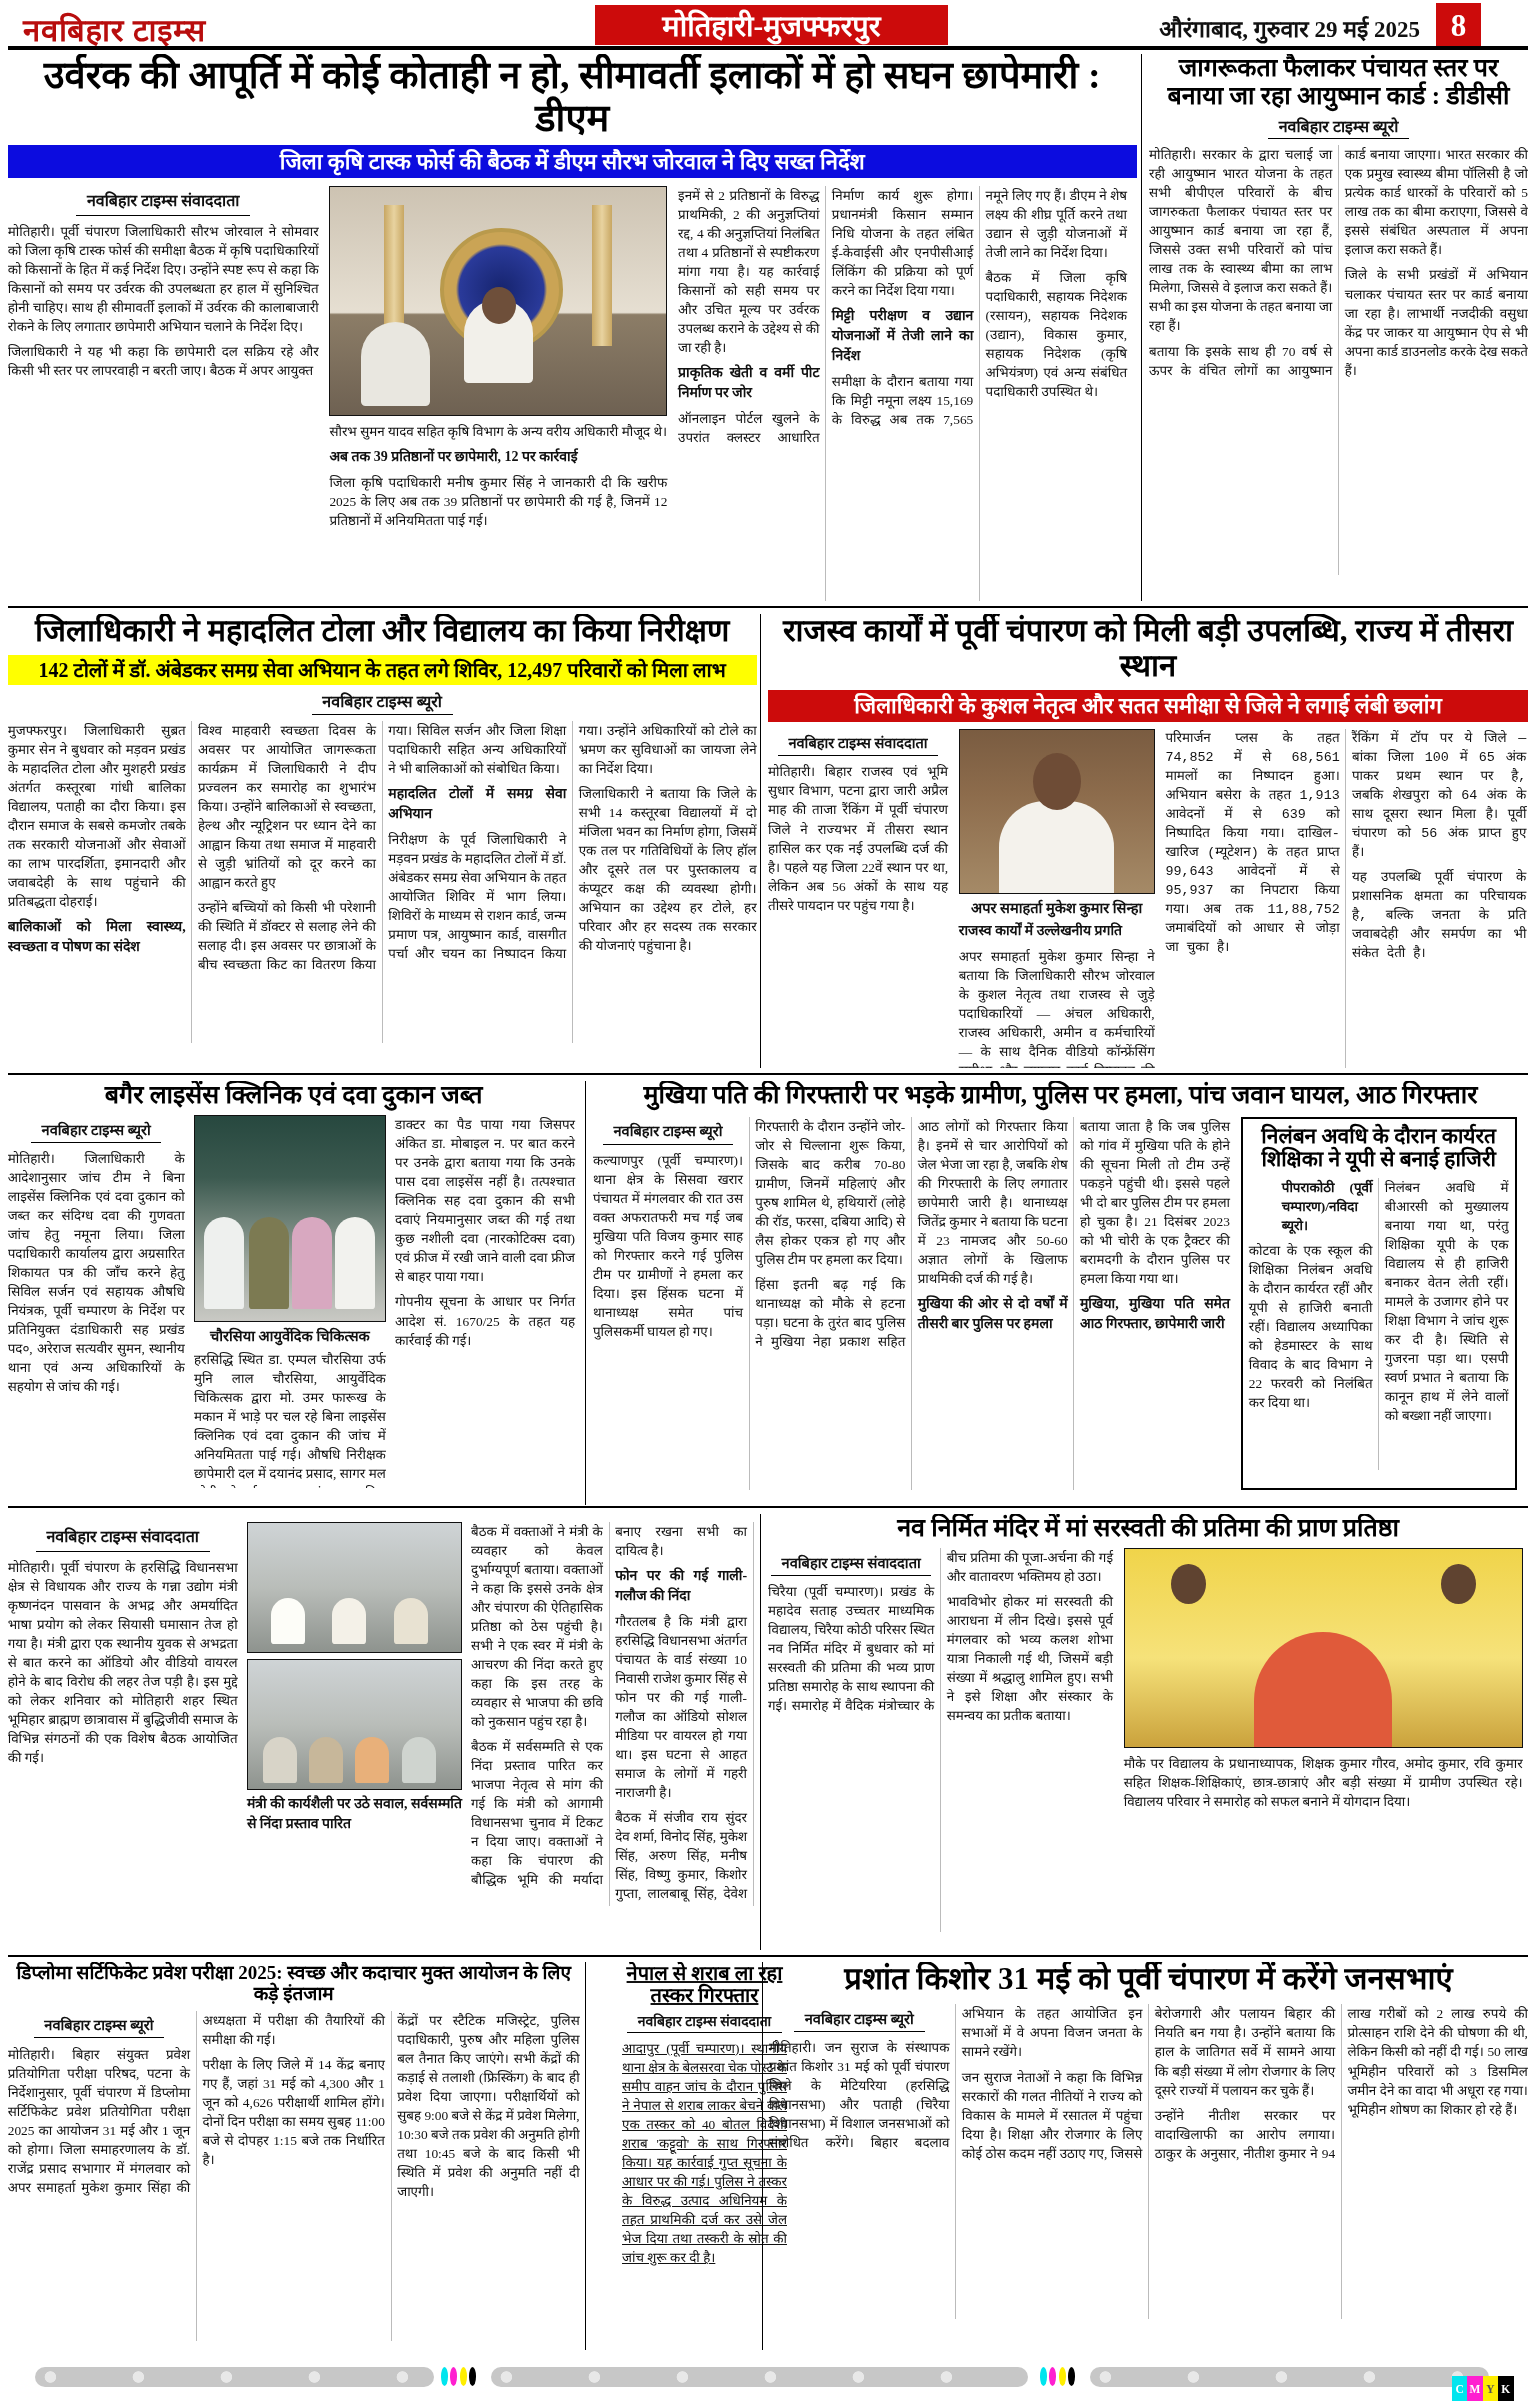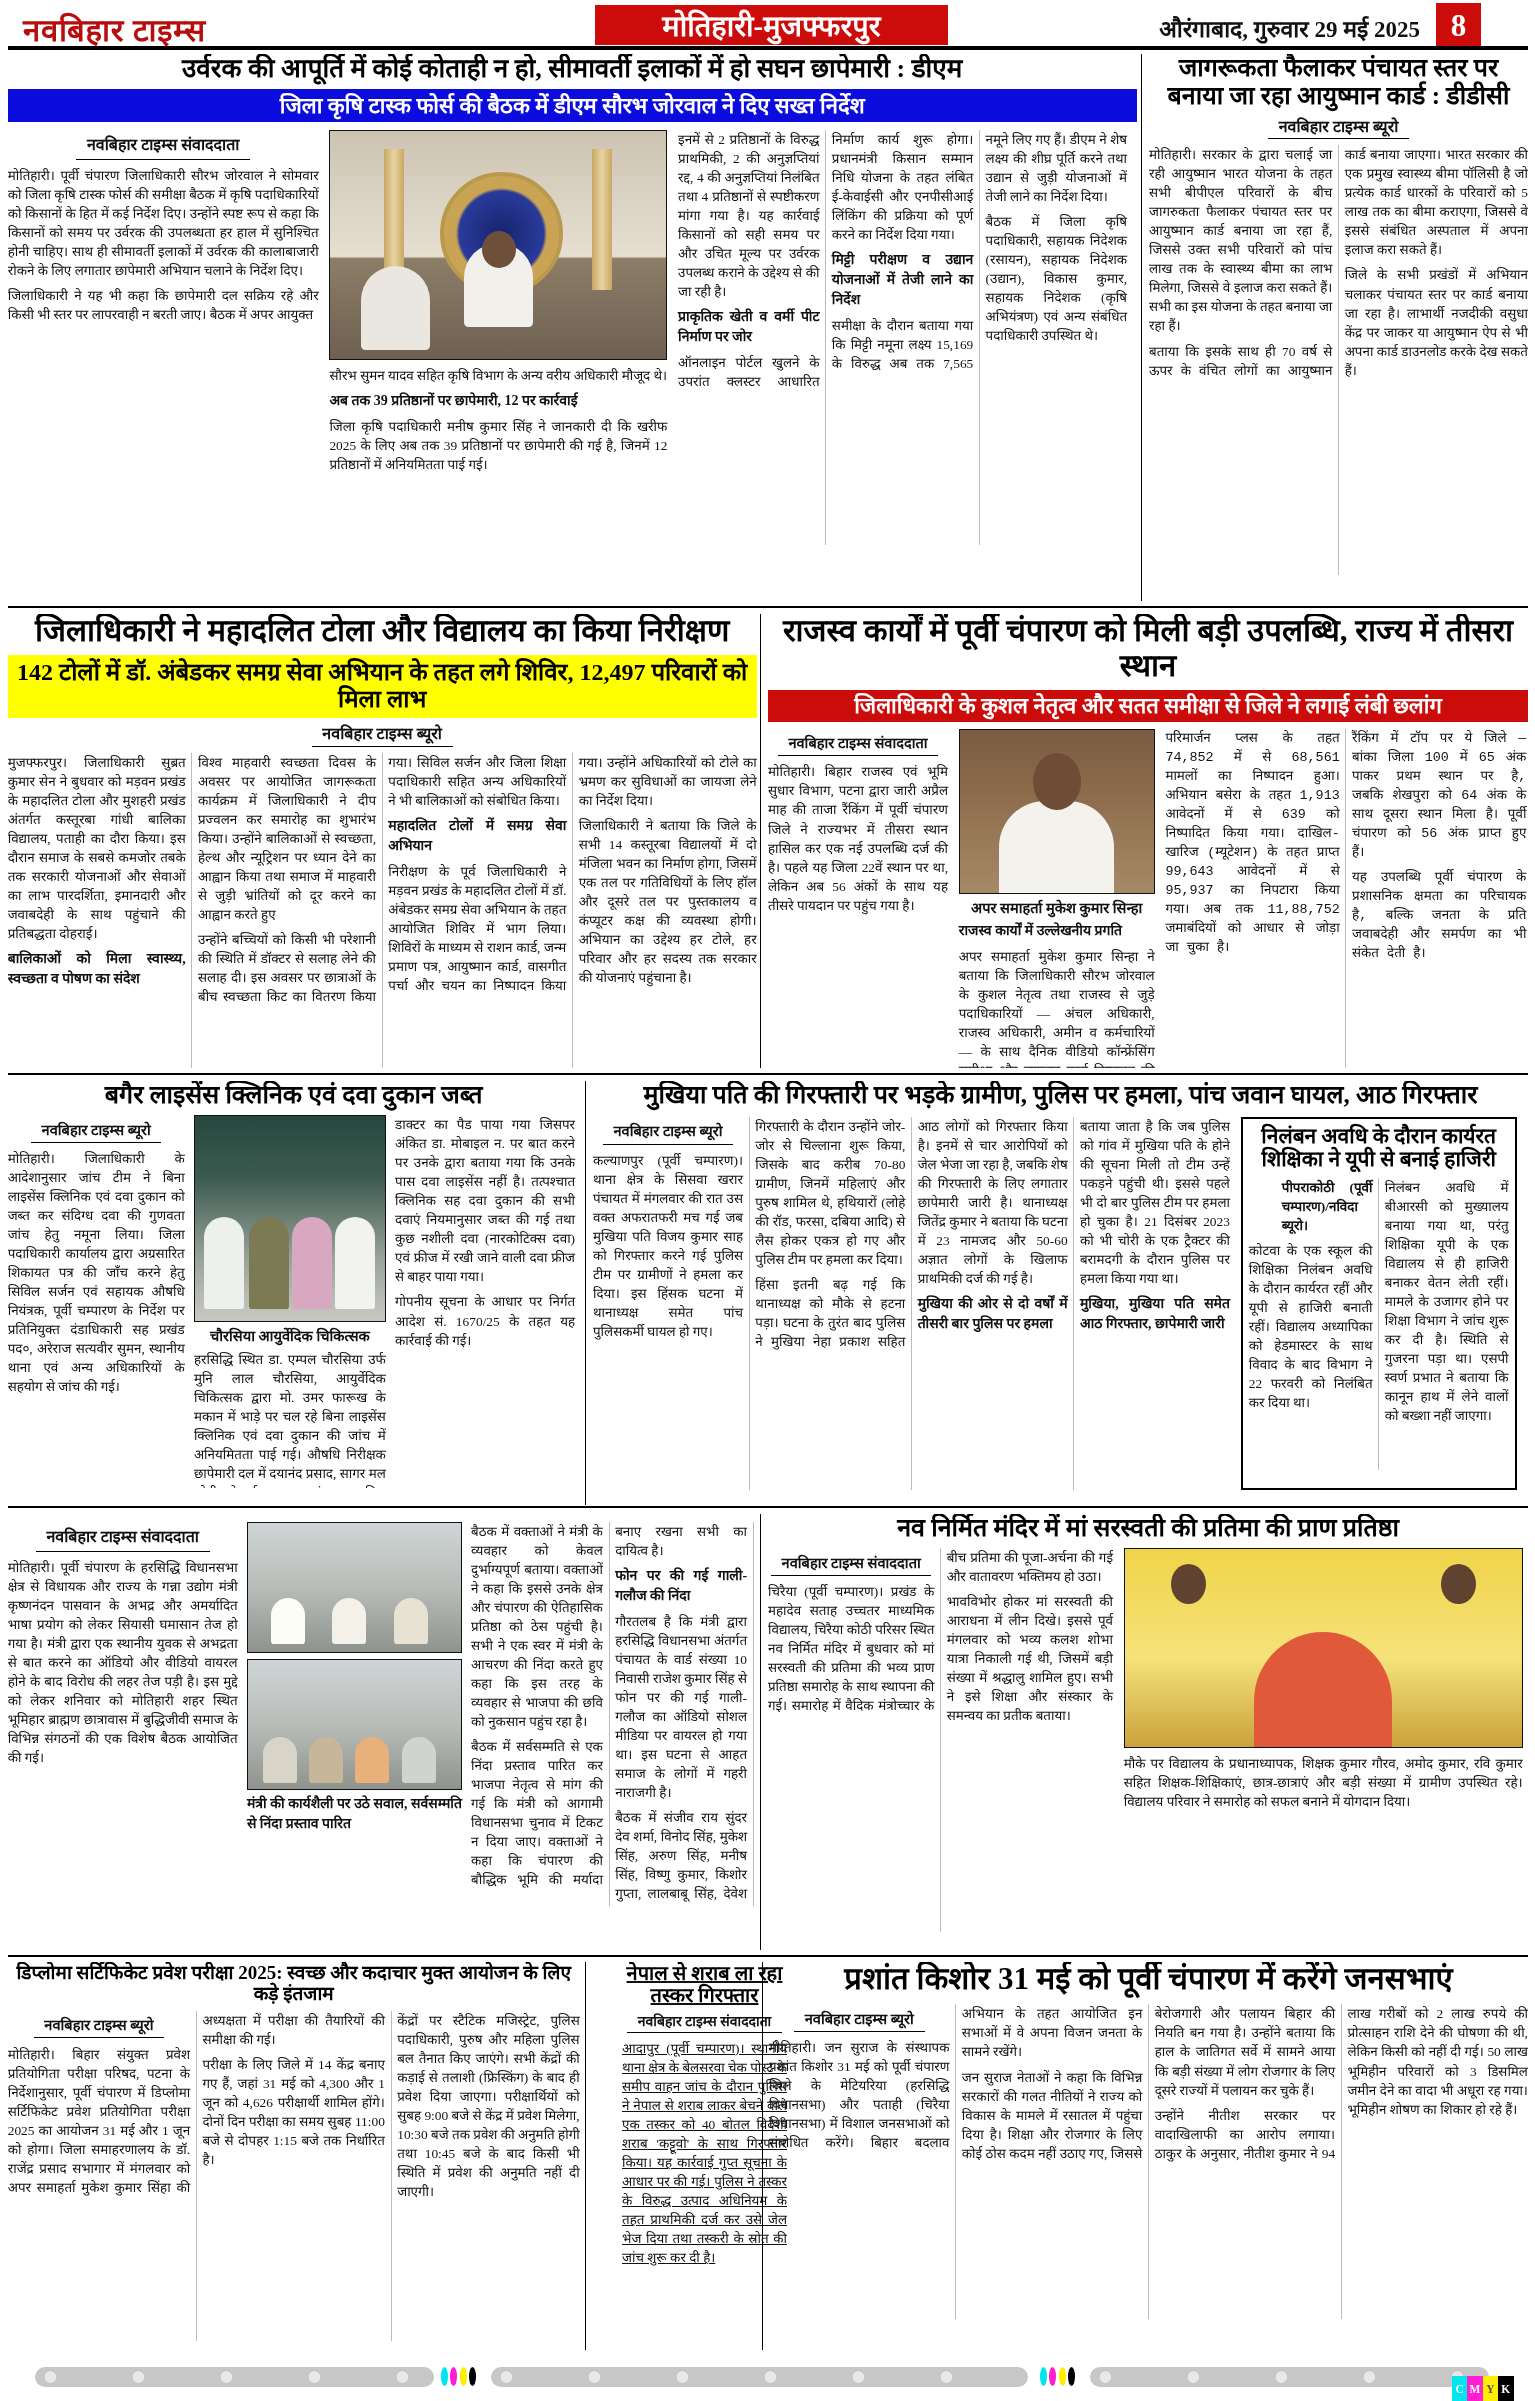--- a/index.html
+++ b/index.html
@@ -12,21 +12,21 @@
   .edition-box{position:absolute;left:595px;top:1.5px;width:353px;height:40px;background:#cc0b0b;
                color:#fff;font-size:29px;font-weight:bold;display:flex;align-items:center;justify-content:center;}
   .date-line{position:absolute;right:115px;top:9.2px;font-size:23px;font-weight:bold;color:#111;}
   .pagenum-box{position:absolute;right:54px;top:0px;width:45px;height:45px;background:#cc0b0b;color:#fff;
                font-size:31px;font-weight:bold;display:flex;align-items:center;justify-content:center;}
   .top-rule{position:absolute;top:46px;left:7.7px;width:1520px;height:3.8px;background:#000;}
 
   
   .headline{font-weight:bold;color:#000;text-align:center;line-height:1.12;
             font-family:"Liberation Serif",serif;}
-  .h-xl{font-size:26px;} .h-lg{font-size:31px;} .h-md{font-size:25px;} .h-sm{font-size:21px;}
+  .h-xl{font-size:38px;} .h-lg{font-size:31px;} .h-md{font-size:25px;} .h-sm{font-size:21px;}
   .bar{font-weight:bold;text-align:center;padding:3.8px 6.1px;margin-top:6.1px;font-size:22px;line-height:1.15;}
   .bar-blue{background:#0c0cdf;color:#fff;}
   .bar-yellow{background:#ffff00;color:#000;}
   .bar-red{background:#cc0b0b;color:#fff;}
   .byline{display:block;text-align:center;font-weight:bold;font-size:16px;margin:4.6px auto 6.1px auto;}
   .byline span{display:inline-block;border-bottom:1.5px solid #000;padding:0 10.7px 1.5px 10.7px;}
   .bodytext{font-size:13.4px;line-height:1.42;text-align:justify;}
   .bodytext p{margin:0 0 6.1px 0;}
   .bodytext p.b{font-weight:bold;font-size:14px;}
   .cols-2{column-count:2;column-gap:12.3px;column-rule:0.8px solid #bbb;}
@@ -121,21 +121,21 @@
       <p>मोतिहारी। सरकार के द्वारा चलाई जा रही आयुष्मान भारत योजना के तहत सभी बीपीएल परिवारों के बीच जागरुकता फैलाकर पंचायत स्तर पर आयुष्मान कार्ड बनाया जा रहा हैं, जिससे उक्त सभी परिवारों को पांच लाख तक के स्वास्थ्य बीमा का लाभ मिलेगा, जिससे वे इलाज करा सकते हैं। सभी का इस योजना के तहत बनाया जा रहा हैं।</p>
       <p>बताया कि इसके साथ ही 70 वर्ष से ऊपर के वंचित लोगों का आयुष्मान कार्ड बनाया जाएगा। भारत सरकार की एक प्रमुख स्वास्थ्य बीमा पॉलिसी है जो प्रत्येक कार्ड धारकों के परिवारों को 5 लाख तक का बीमा कराएगा, जिससे वे इससे संबंधित अस्पताल में अपना इलाज करा सकते हैं।</p>
       <p>जिले के सभी प्रखंडों में अभियान चलाकर पंचायत स्तर पर कार्ड बनाया जा रहा है। लाभार्थी नजदीकी वसुधा केंद्र पर जाकर या आयुष्मान ऐप से भी अपना कार्ड डाउनलोड करके देख सकते हैं।</p>
     </div>
   </div>
 
   <div class="hrule" style="top:606px;"></div>
 
   <div style="position:absolute;top:614px;left:7.7px;width:749px;height:454px;overflow:hidden;">
     <div class="headline h-lg">जिलाधिकारी ने महादलित टोला और विद्यालय का किया निरीक्षण</div>
-    <div class="bar bar-yellow" style="font-size:24px;">142 टोलों में डॉ. अंबेडकर समग्र सेवा अभियान के तहत लगे शिविर, 12,497 परिवारों को मिला लाभ</div>
+    <div class="bar bar-yellow" style="font-size:20px;">142 टोलों में डॉ. अंबेडकर समग्र सेवा अभियान के तहत लगे शिविर, 12,497 परिवारों को मिला लाभ</div>
     <span class="byline"><span>नवबिहार टाइम्स ब्यूरो</span></span>
     <div class="bodytext cols-4" style="height:322px;">
       <p>मुजफ्फरपुर। जिलाधिकारी सुब्रत कुमार सेन ने बुधवार को मड़वन प्रखंड के महादलित टोला और मुशहरी प्रखंड अंतर्गत कस्तूरबा गांधी बालिका विद्यालय, पताही का दौरा किया। इस दौरान समाज के सबसे कमजोर तबके तक सरकारी योजनाओं और सेवाओं का लाभ पारदर्शिता, इमानदारी और जवाबदेही के साथ पहुंचाने की प्रतिबद्धता दोहराई।</p>
       <p class="b">बालिकाओं को मिला स्वास्थ्य, स्वच्छता व पोषण का संदेश</p>
       <p>विश्व माहवारी स्वच्छता दिवस के अवसर पर आयोजित जागरूकता कार्यक्रम में जिलाधिकारी ने दीप प्रज्वलन कर समारोह का शुभारंभ किया। उन्होंने बालिकाओं से स्वच्छता, हेल्थ और न्यूट्रिशन पर ध्यान देने का आह्वान किया तथा समाज में माहवारी से जुड़ी भ्रांतियों को दूर करने का आह्वान करते हुए</p>
       <p>उन्होंने बच्चियों को किसी भी परेशानी की स्थिति में डॉक्टर से सलाह लेने की सलाह दी। इस अवसर पर छात्राओं के बीच स्वच्छता किट का वितरण किया गया। सिविल सर्जन और जिला शिक्षा पदाधिकारी सहित अन्य अधिकारियों ने भी बालिकाओं को संबोधित किया।</p>
       <p class="b">महादलित टोलों में समग्र सेवा अभियान</p>
       <p>निरीक्षण के पूर्व जिलाधिकारी ने मड़वन प्रखंड के महादलित टोलों में डॉ. अंबेडकर समग्र सेवा अभियान के तहत आयोजित शिविर में भाग लिया। शिविरों के माध्यम से राशन कार्ड, जन्म प्रमाण पत्र, आयुष्मान कार्ड, वासगीत पर्चा और चयन का निष्पादन किया गया। उन्होंने अधिकारियों को टोले का भ्रमण कर सुविधाओं का जायजा लेने का निर्देश दिया।</p>
       <p>जिलाधिकारी ने बताया कि जिले के सभी 14 कस्तूरबा विद्यालयों में दो मंजिला भवन का निर्माण होगा, जिसमें एक तल पर गतिविधियों के लिए हॉल और दूसरे तल पर पुस्तकालय व कंप्यूटर कक्ष की व्यवस्था होगी। अभियान का उद्देश्य हर टोले, हर परिवार और हर सदस्य तक सरकार की योजनाएं पहुंचाना है।</p>
     </div>

